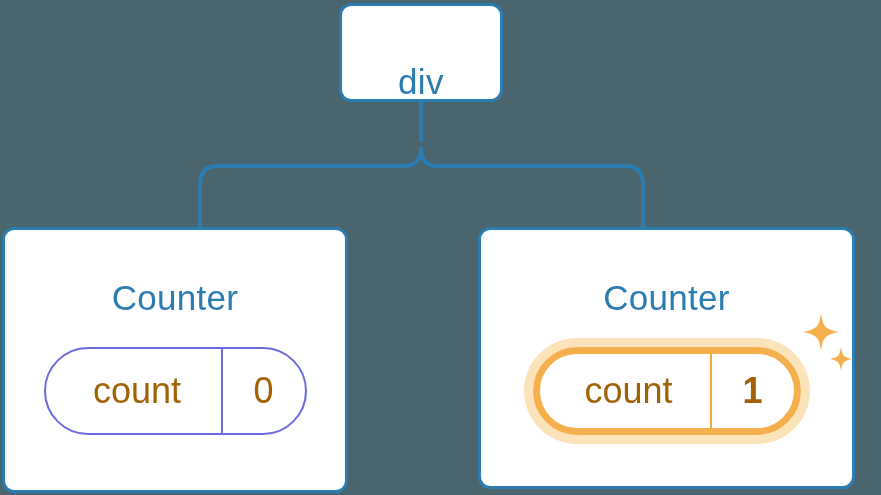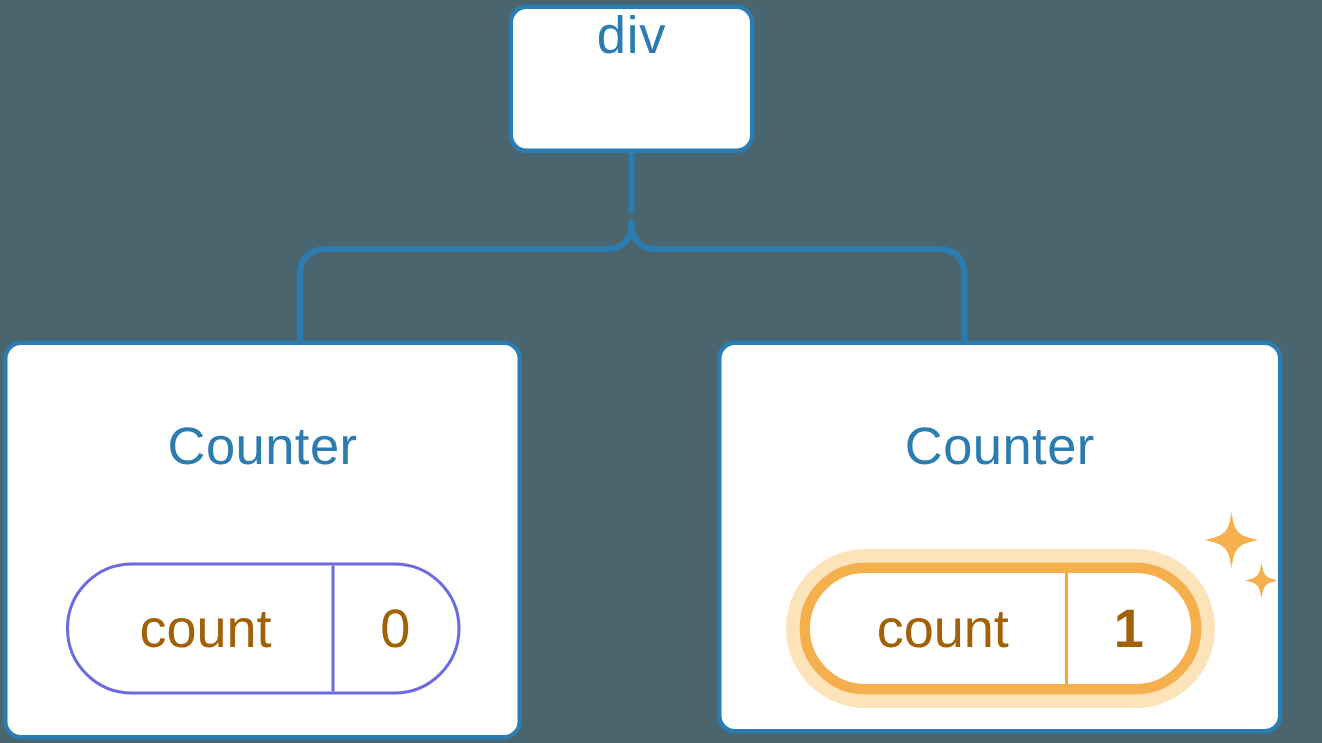--- a/index.html
+++ b/index.html
@@ -39,38 +39,37 @@
     box-sizing: border-box;
   }
 
   
   #root-node {
     left: 339px;
     top: 3px;
     width: 164px;
     height: 99px;
     display: flex;
-    align-items: flex-start;
+    align-items: flex-end;
     justify-content: center;
   }
   .root-label {
     color: #2b7cb0;
     font-size: 35px;
     font-weight: 400;
     letter-spacing: 0.5px;
     line-height: 1;
   }
 
   
   .card {
     display: flex;
     flex-direction: column;
     align-items: center;
     justify-content: flex-start;
-    gap: 28px;
   }
   #card-left {
     left: 2px;
     top: 227px;
     width: 346px;
     height: 266px;
   }
   #card-right {
     left: 478px;
     top: 227px;

